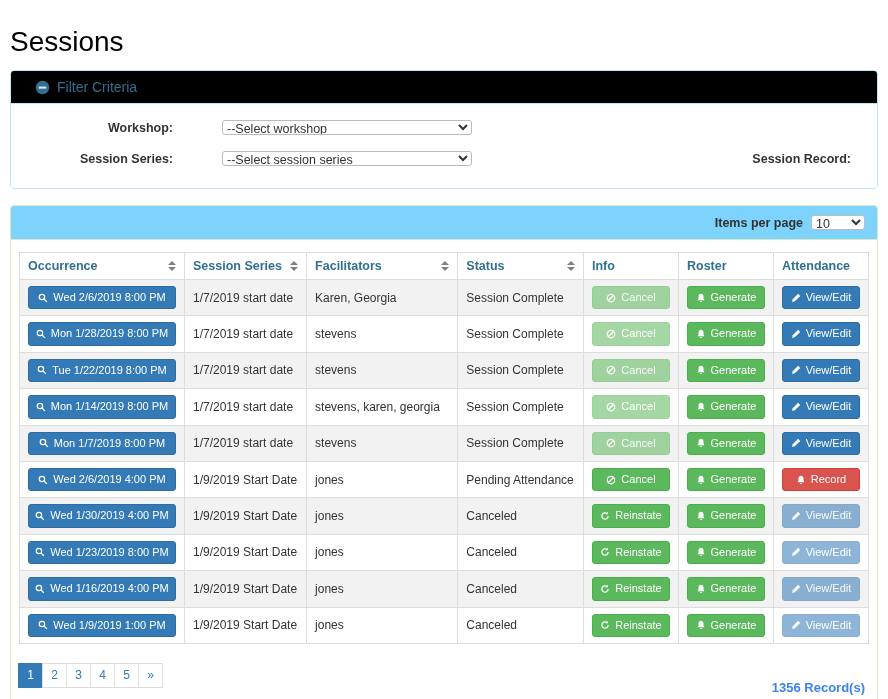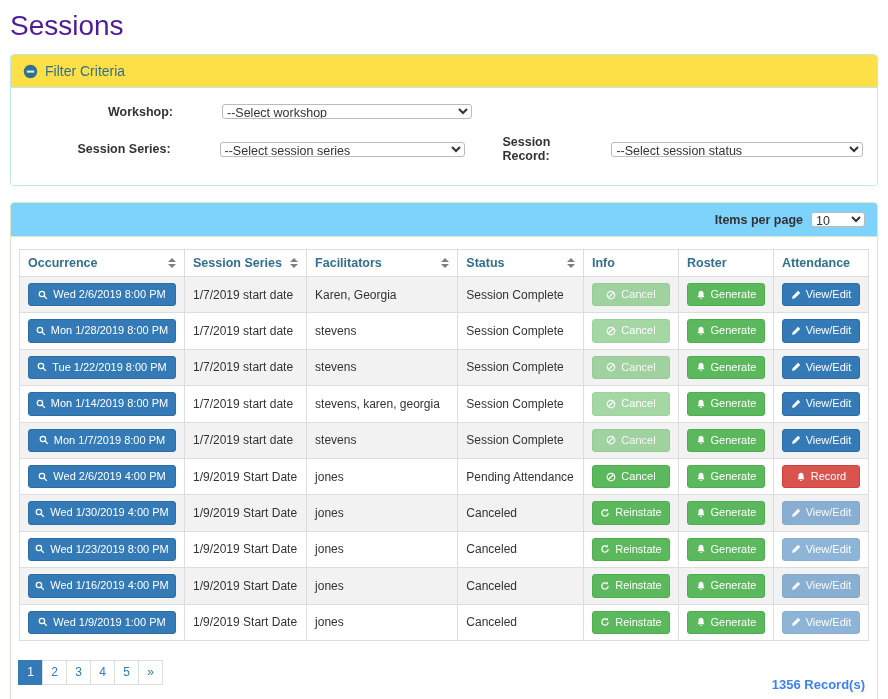--- a/index.html
+++ b/index.html
@@ -1,25 +1,25 @@
 <!DOCTYPE html>
 <html><head>
 <meta charset="utf-8">
 <style>
   * { box-sizing: border-box; }
   html,body { margin:0; padding:0; background:#fff; color:#333;
     font-family:"Liberation Sans", sans-serif; }
   .page { width:888px; padding:6px 10px 0; }
 
-  .page-title { font-size:28px; font-weight:500; color:#4c1d95; margin:4px 0 12px; }
+  .page-title { font-size:28px; font-weight:500; color:#000000; margin:20px 0 12px; }
 
   
   .panel-filter { border:1px solid #bce8f1; border-radius:4px; margin-bottom:16px; }
-  .panel-filter-header { background:#fde047; color:#31708f; font-size:14px;
-    padding:8px 12px; display:flex; align-items:center; gap:7px;
+  .panel-filter-header { background:#000000; color:#31708f; font-size:14px;
+    padding:8px 24px; display:flex; align-items:center; gap:7px;
     border-bottom:1px solid #bce8f1; border-radius:3px 3px 0 0; }
   .collapse-icon { width:15px; height:15px; display:inline-block; }
   .panel-filter-body { padding:16px 14px 20px; background:#fff; border-radius:0 0 3px 3px; }
   .filter-row { display:flex; align-items:center; margin-bottom:16px;gap:37px; }
   .filter-row:last-child { margin-bottom:2px; }
   .filter-label { width:160px; text-align:right; font-weight:bold; font-size:12.5px;
     padding-right:12px; color:#333; }
   .filter-group-right { margin-left:auto; display:flex; align-items:center; }
   .filter-label-right { font-weight:bold; font-size:12.5px; padding-right:12px; }
   select { font-size:12.5px; height:15px; border:1px solid #bbb; border-radius:3px;
@@ -95,23 +95,20 @@
           <option>--Select workshop</option>
         </select>
       </div>
       <div class="filter-row">
         <label class="filter-label">Session Series:</label>
         <select class="select-series">
           <option>--Select session series</option>
         </select>
         <div class="filter-group-right">
           <label class="filter-label-right">Session Record:</label>
-          <select class="select-status">
-            <option>--Select session status</option>
-          </select>
         </div>
       </div>
     </div>
   </div>
 
   <div class="panel-table">
     <div class="panel-table-header">
       <span>Items per page</span>
       <select class="select-items">
         <option>10</option>

